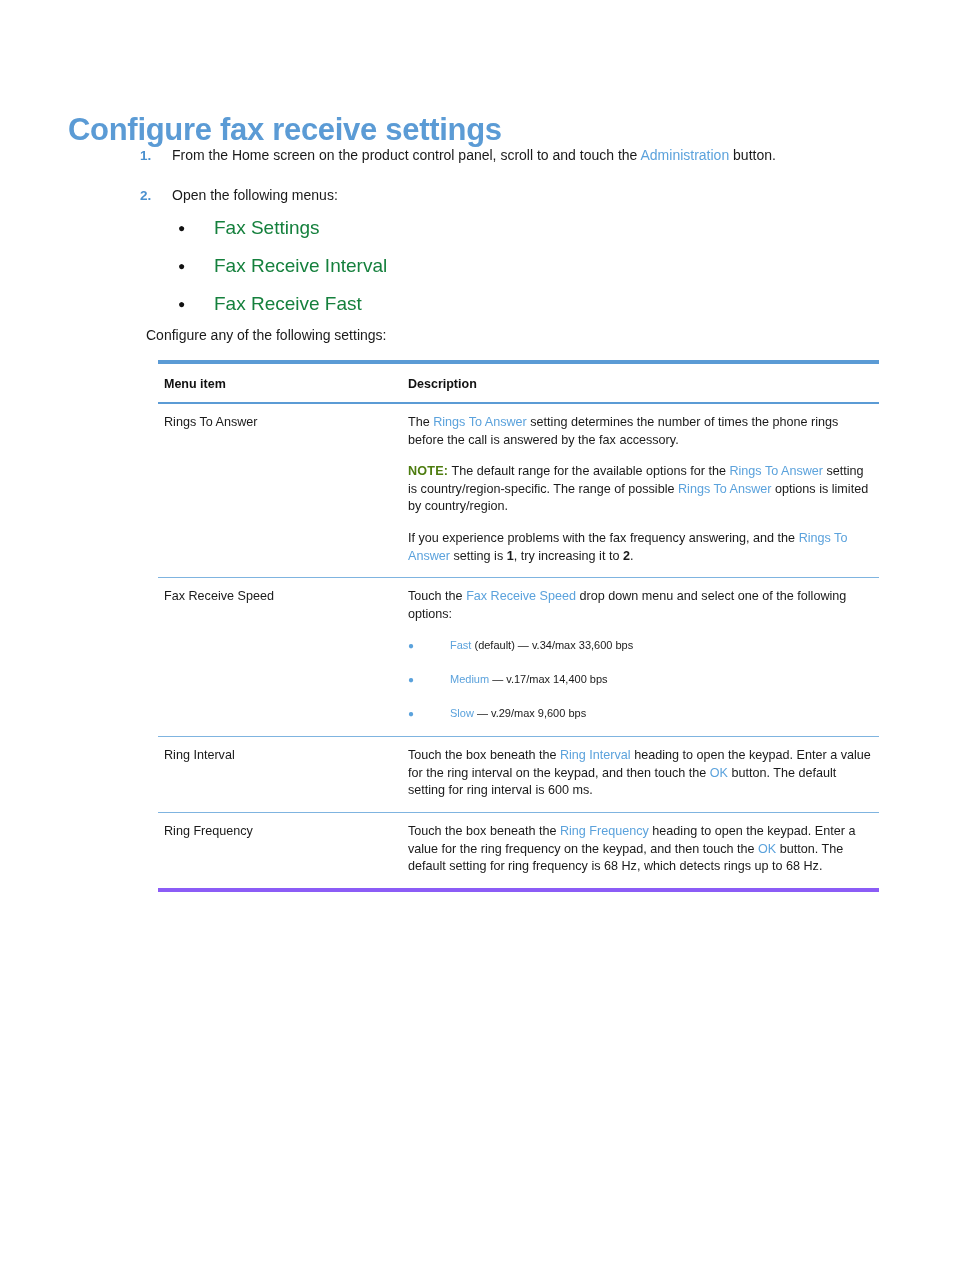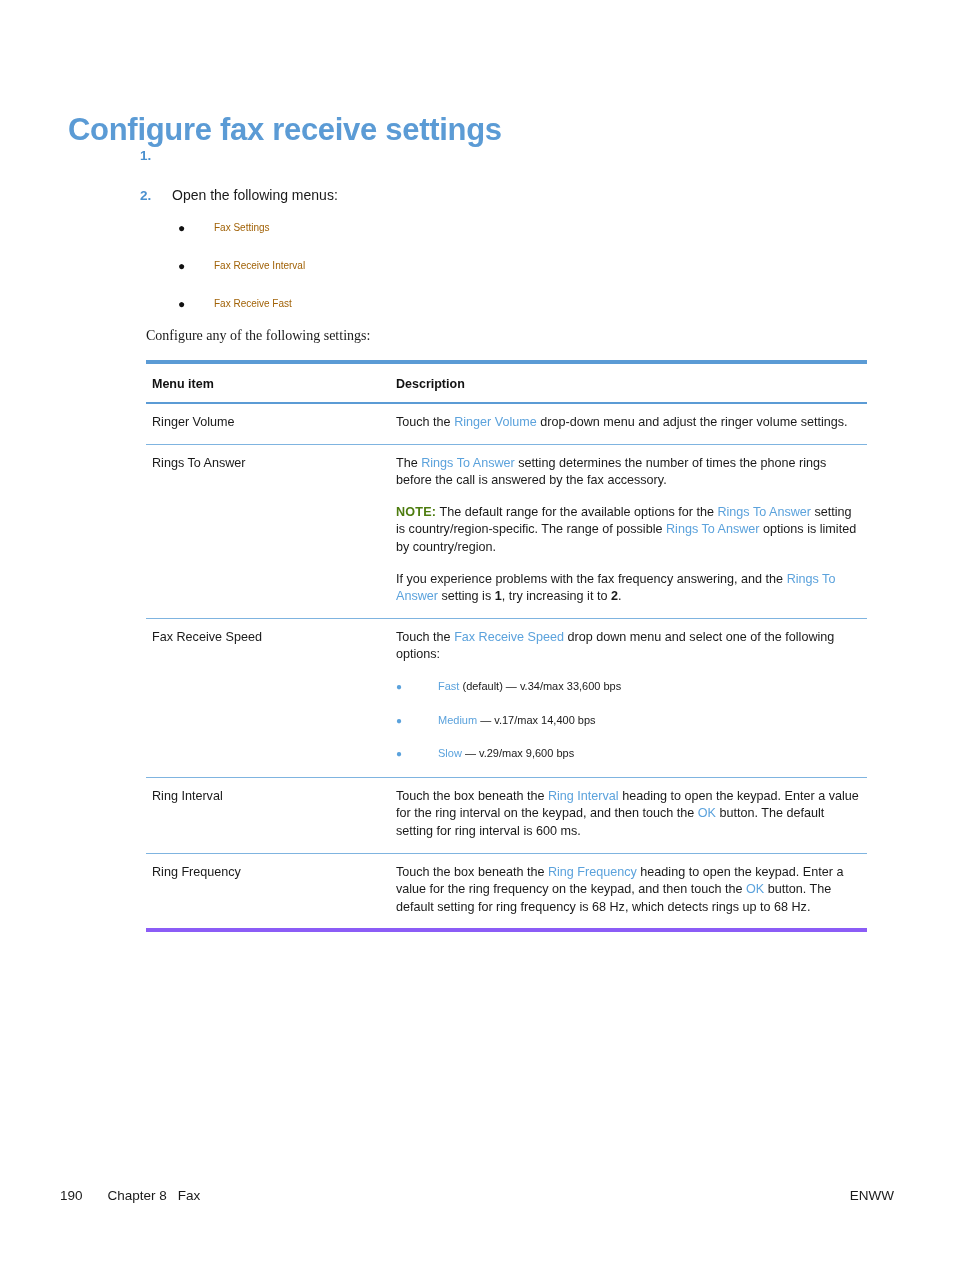--- a/index.html
+++ b/index.html
@@ -75,46 +75,46 @@
     margin-bottom: 20px;
   }
   .bullet-dot {
     flex: 0 0 36px;
     width: 36px;
     font-size: 12px;
     line-height: 18px;
     color: #111111;
   }
   .bullet-label {
-    font-size: 10px;
+    font-size: 19px;
     line-height: 18px;
-    color: #a16207;
+    color: #15803d;
   }
 
   .lead-in {
     position: absolute;
     left: 146px;
     top: 326px;
     font-size: 14px;
     line-height: 19px;
     color: #1a1a1a;
-    font-family: Liberation Serif, serif;
   }
 
   
   .table-wrap {
     position: absolute;
     left: 146px;
     top: 360px;
     width: 721px;
   }
   table.settings {
     width: 721px;
     border-collapse: collapse;
     table-layout: fixed;
+    margin-left: 12px;
   }
   table.settings col.c1 { width: 244px; }
   table.settings col.c2 { width: 477px; }
 
   table.settings thead th {
     text-align: left;
     font-size: 12.5px;
     font-weight: bold;
     color: #111111;
     padding: 13px 8px 11px 6px;
@@ -188,20 +188,21 @@
 <body>
 
 <div class="page">
 
   <h1 class="page-title">Configure fax receive settings</h1>
 
   <div class="steps">
 
     <div class="step">
       <div class="step-num">1.</div>
+      <div class="step-text"><span>From the Home screen on the product control panel, scroll to and touch the </span><span class="lnk">Administration</span><span> button.</span></div>
     </div>
 
     <div class="step">
       <div class="step-num">2.</div>
       <div class="step-text">Open the following menus:</div>
     </div>
 
   </div>
 
   <div class="bullets">
@@ -228,26 +229,20 @@
           <col class="c2">
         </colgroup>
       <thead>
         <tr>
           <th>Menu item</th>
           <th>Description</th>
         </tr>
       </thead>
       <tbody>
 
-        <tr>
-          <td class="menu-cell">Ringer Volume</td>
-          <td>
-            <p class="desc-para"><span>Touch the </span><span class="lnk">Ringer Volume</span><span> drop-down menu and adjust the ringer volume settings.</span></p>
-          </td>
-        </tr>
 
         <tr>
           <td class="menu-cell">Rings To Answer</td>
           <td>
             <p class="desc-para"><span>The </span><span class="lnk">Rings To Answer</span><span> setting determines the number of times the phone rings before the call is answered by the fax accessory.</span></p>
 
             <p class="desc-para"><span class="note-label">NOTE:</span><span>   The default range for the available options for the </span><span class="lnk">Rings To Answer</span><span> setting is country/region-specific. The range of possible </span><span class="lnk">Rings To Answer</span><span> options is limited by country/region.</span></p>
 
             <p class="desc-para"><span>If you experience problems with the fax frequency answering, and the </span><span class="lnk">Rings To Answer</span><span> setting is </span><span class="bold">1</span><span>, try increasing it to </span><span class="bold">2</span><span>.</span></p>
           </td>
@@ -286,22 +281,14 @@
           <td class="menu-cell">Ring Frequency</td>
           <td>
             <p class="desc-para"><span>Touch the box beneath the </span><span class="lnk">Ring Frequency</span><span> heading to open the keypad. Enter a value for the ring frequency on the keypad, and then touch the </span><span class="lnk">OK</span><span> button. The default setting for ring frequency is 68 Hz, which detects rings up to 68 Hz.</span></p>
           </td>
         </tr>
 
       </tbody>
     </table>
   </div>
 
-  <div class="footer">
-    <div class="footer-left">
-      <span class="footer-page">190</span>
-      <span class="footer-chapter">Chapter 8</span>
-      <span>Fax</span>
-    </div>
-    <div class="footer-right">ENWW</div>
-  </div>
 
 </div>
 
 </body></html>

